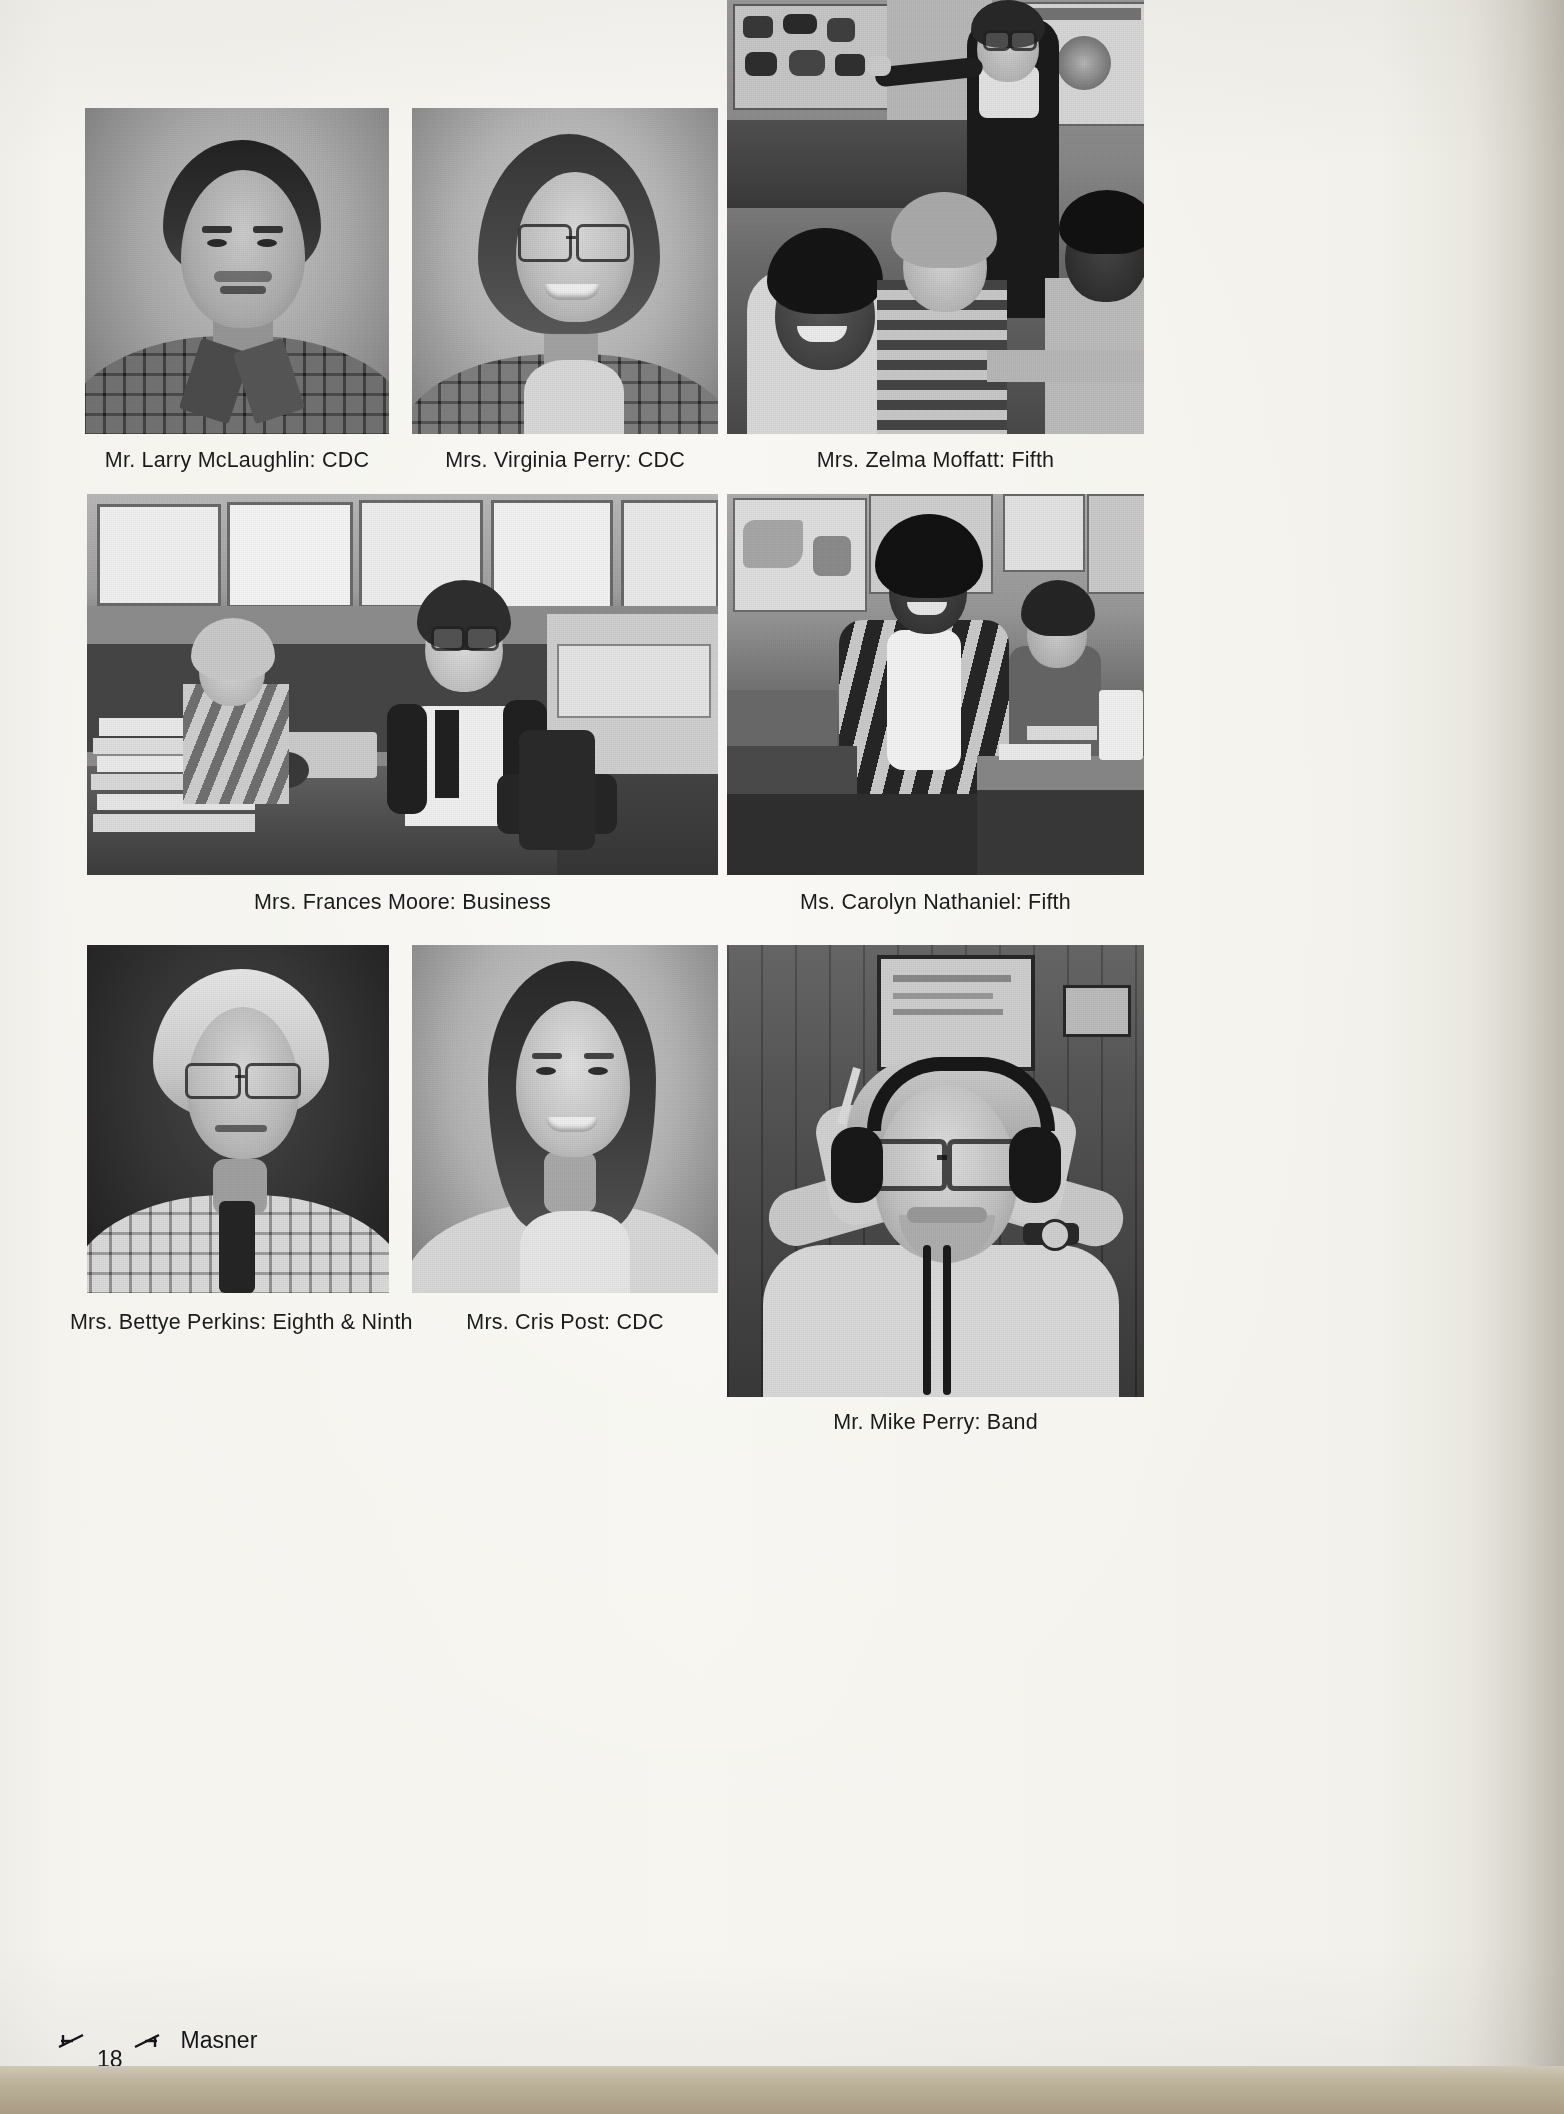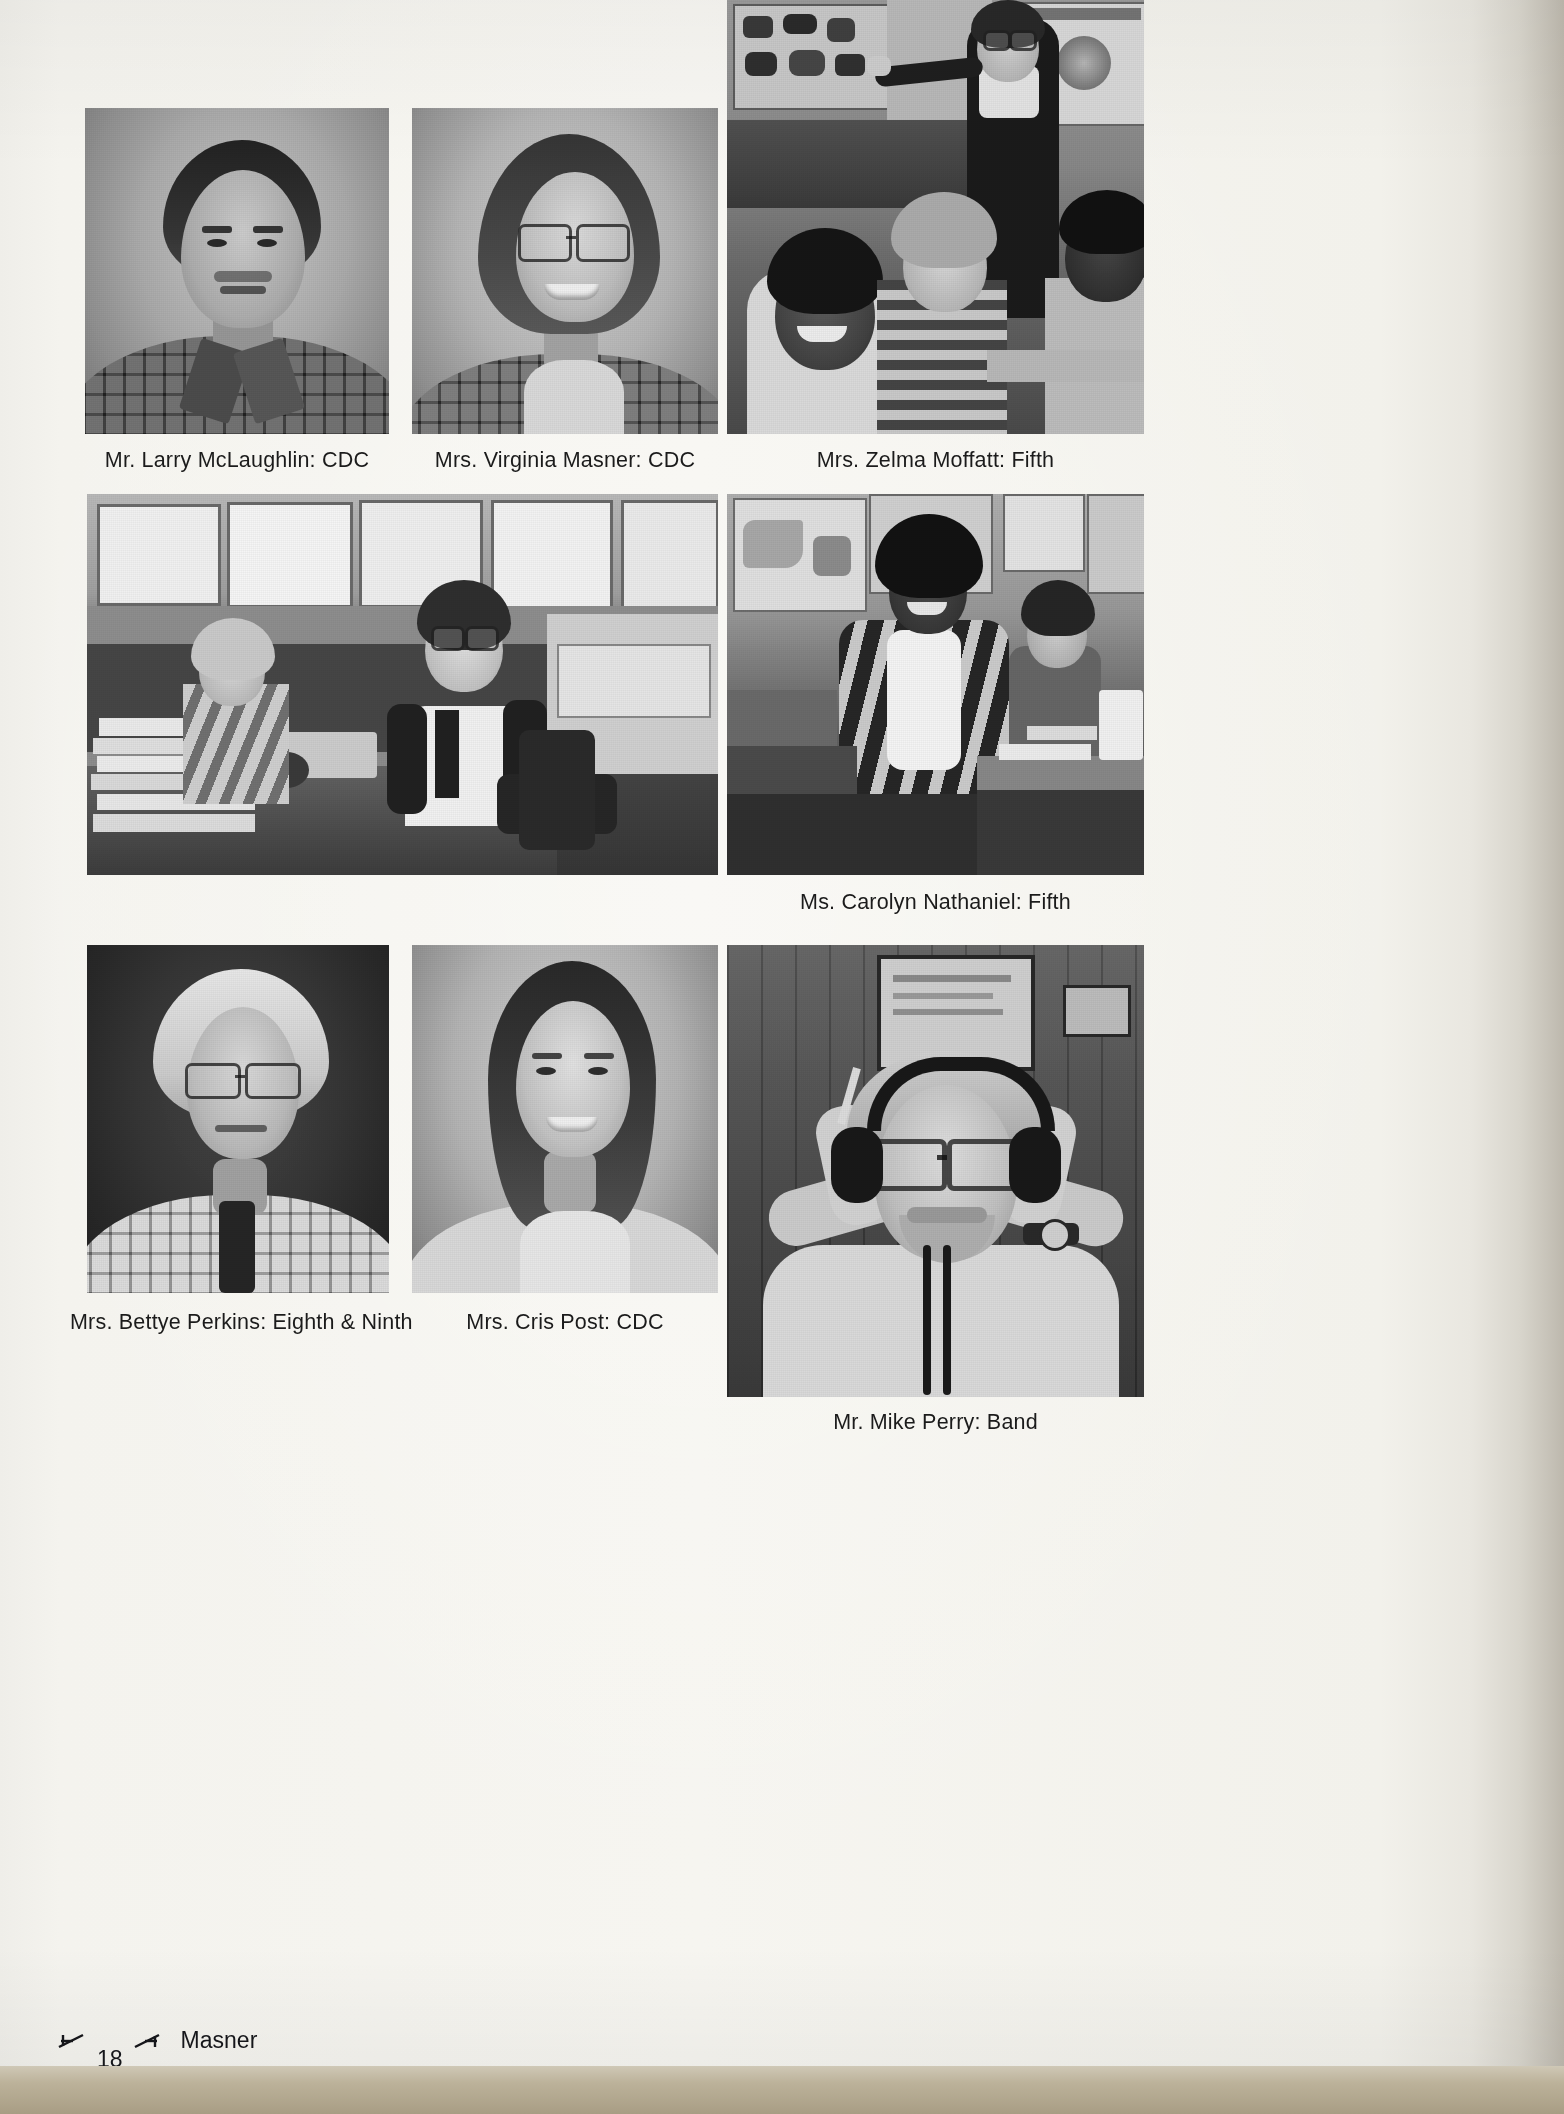--- a/index.html
+++ b/index.html
@@ -191,21 +191,21 @@
 
     <div class="glasses" style="left:106px; top:116px; width:48px; height:32px;"></div>
     <div class="glasses" style="left:164px; top:116px; width:48px; height:32px;"></div>
     <div style="position:absolute; left:154px; top:128px; width:10px; height:3px; background:rgba(25,25,25,0.75);"></div>
 
     <div style="position:absolute; left:132px; top:176px; width:56px; height:16px; background:#efeae4; border-radius:0 0 28px 28px; box-shadow: inset 0 -4px 4px rgba(90,80,70,.5);"></div>
 
     <div style="position:absolute; left:112px; top:252px; width:100px; height:80px; background:#d8d4cd; border-radius:40% 40% 0 0;"></div>
     <div class="grain"></div>
   </div>
-  <div class="cap center" style="left:412px; top:448px; width:306px;">Mrs. Virginia Masner: CDC</div>
+  <div class="cap center" style="left:412px; top:448px; width:306px;">Mrs. Virginia Perry: CDC</div>
 
   <div class="photo" style="left:727px; top:0px; width:417px; height:434px;">
     <div class="room" style="background:linear-gradient(180deg,#9a978f 0%,#8a877f 38%,#6d6a63 62%,#4e4b46 100%);"></div>
 
     <div style="position:absolute; left:6px; top:4px; width:152px; height:102px; background:#c6c3bb; border:2px solid #5f5c56;"></div>
     <div style="position:absolute; left:16px; top:16px; width:30px; height:22px; background:#3d3b37; border-radius:6px;"></div>
     <div style="position:absolute; left:56px; top:14px; width:34px; height:20px; background:#2f2d2a; border-radius:8px;"></div>
     <div style="position:absolute; left:100px; top:18px; width:28px; height:24px; background:#44413c; border-radius:7px;"></div>
     <div style="position:absolute; left:18px; top:52px; width:32px; height:24px; background:#33312e; border-radius:8px;"></div>
     <div style="position:absolute; left:62px; top:50px; width:36px; height:26px; background:#4a4742; border-radius:9px;"></div>
@@ -285,20 +285,21 @@
     <div style="position:absolute; left:416px; top:206px; width:44px; height:118px; background:#26241f; border-radius:14px;"></div>
     <div class="head" style="left:338px; top:104px; width:78px; height:94px; background:radial-gradient(ellipse at 50% 40%,#e6dfd5 0%,#c7bdb1 70%,#a1978b 100%);"></div>
     <div class="hair" style="left:330px; top:86px; width:94px; height:70px; background:#33312d;"></div>
     <div class="glasses" style="left:344px; top:132px; width:28px; height:19px;"></div>
     <div class="glasses" style="left:378px; top:132px; width:28px; height:19px;"></div>
 
     <div style="position:absolute; left:410px; top:280px; width:120px; height:60px; background:#2b2926; border-radius:12px;"></div>
     <div style="position:absolute; left:432px; top:236px; width:76px; height:120px; background:#2f2d29; border-radius:10px;"></div>
     <div class="grain"></div>
   </div>
+  <div class="cap center" style="left:87px; top:890px; width:631px;">Mrs. Frances Moore: Business</div>
 
   <div class="photo" style="left:727px; top:494px; width:417px; height:381px;">
     <div class="room" style="background:linear-gradient(180deg,#b0aca3 0%,#9b978e 30%,#76726b 52%,#5a5650 74%,#413e39 100%);"></div>
 
     <div style="position:absolute; left:6px; top:4px; width:130px; height:110px; background:#dedbd2; border:2px solid #706c64;"></div>
     <div style="position:absolute; left:16px; top:26px; width:60px; height:48px; background:#a9a59c; border-radius:12px 4px 18px 6px;"></div>
     <div style="position:absolute; left:86px; top:42px; width:38px; height:40px; background:#8e8a82; border-radius:8px;"></div>
     <div style="position:absolute; left:142px; top:0px; width:120px; height:96px; background:#cfccc4; border:2px solid #6e6a62;"></div>
     <div style="position:absolute; left:276px; top:0px; width:78px; height:74px; background:#e2dfd6; border:2px solid #6e6a62;"></div>
     <div style="position:absolute; left:360px; top:0px; width:56px; height:96px; background:#cac7be; border:2px solid #6e6a62;"></div>

